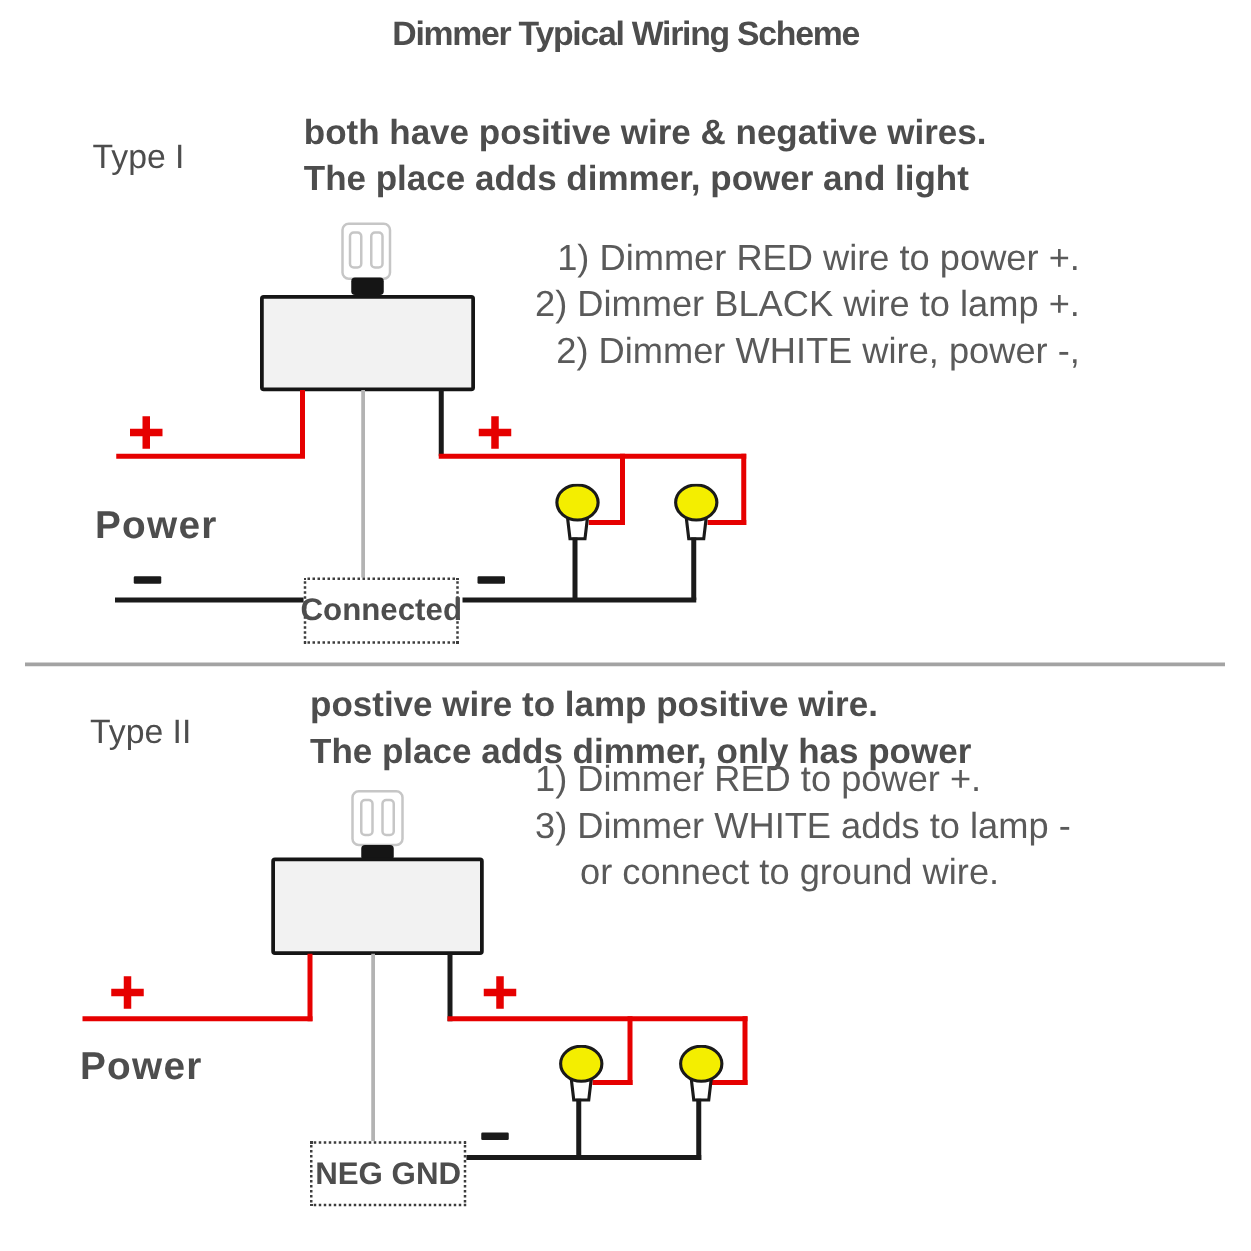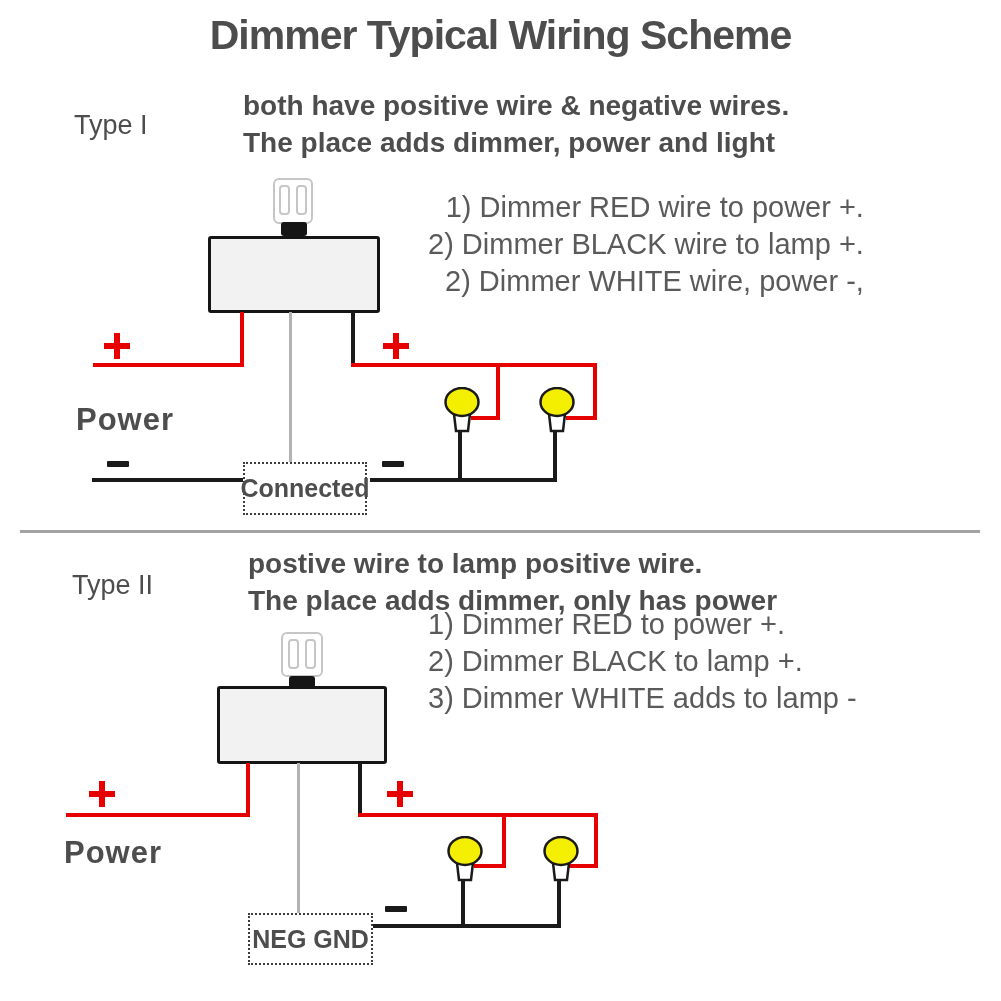--- a/index.html
+++ b/index.html
@@ -2,21 +2,21 @@
 <html style="--wire_red: #e60000; --wire_black: #1a1a1a; --wire_gray: #b3b3b3; --lamp_yellow: #f4ee00; --text_dark: #4d4d4d; --text_body: #5a5a5a; --box_fill: #f2f2f2; --divider: #a3a3a3;"><head>
 <meta charset="utf-8">
 <style>
   html,body{margin:0;padding:0;background:#fff;}
   .canvas{
     position:relative;width:1001px;height:1001px;background:#fff;overflow:hidden;
     font-family:"Liberation Sans", sans-serif;color:var(--text_dark,#4d4d4d);
   }
   .page-title{
     position:absolute;left:0;top:12px;width:1001px;text-align:center;
-    font-size:41px;font-weight:800;letter-spacing:-1px;color:var(--text_dark,#4d4d4d);
+    font-size:27px;font-weight:800;letter-spacing:-1px;color:var(--text_dark,#4d4d4d);
   }
   .type-label{position:absolute;font-size:27px;font-weight:normal;color:var(--text_dark,#4d4d4d);}
   .section-desc{position:absolute;font-size:28px;font-weight:bold;line-height:37px;color:var(--text_dark,#4d4d4d);white-space:nowrap;}
   .steps{position:absolute;font-size:29px;line-height:37px;color:var(--text_body,#5a5a5a);white-space:nowrap;}
   .steps .indent{padding-left:36px;}
   .power-label{position:absolute;font-size:31px;font-weight:bold;letter-spacing:1px;color:var(--text_dark,#4d4d4d);text-align:right;}
   .dimmer-box{position:absolute;background:var(--box_fill,#f2f2f2);border:3px solid #151515;border-radius:3px;box-sizing:border-box;}
   .knob{position:absolute;background:#fff;border:2px solid #c6c6c6;border-radius:6px;box-sizing:border-box;
         display:flex;justify-content:center;gap:6px;padding-top:5px;}
   .knob .slot{display:block;width:7px;height:26px;border:2px solid #c6c6c6;border-radius:4px;background:#fff;}
@@ -106,22 +106,22 @@
 
   <div>
     <div class="type-label" style="left:72px;top:570px;">Type II</div>
     <div class="section-desc" style="left:248px;top:545px;">
       <div>postive wire to lamp positive wire.</div>
       <div>The place adds dimmer, only has power</div>
     </div>
 
     <div class="steps" style="left:428px;top:606px;">
       <div>1) Dimmer RED to power +.</div>
-      <div>2) Dimmer BLACK to lamp +.</div>
       <div>3) Dimmer WHITE adds to lamp -</div>
+      <div class="indent">or connect to ground wire.</div>
     </div>
 
     <div class="knob" style="left:281px;top:632px;width:42px;height:45px;">
       <i class="slot"></i>
       <i class="slot"></i>
     </div>
     <div class="knob-base" style="left:289px;top:676px;width:26px;height:12px;"></div>
     <div class="dimmer-box" style="left:217px;top:686px;width:170px;height:78px;"></div>
 
     <div class="wire red" style="left:246px;top:763px;width:4px;height:54px;"></div>

